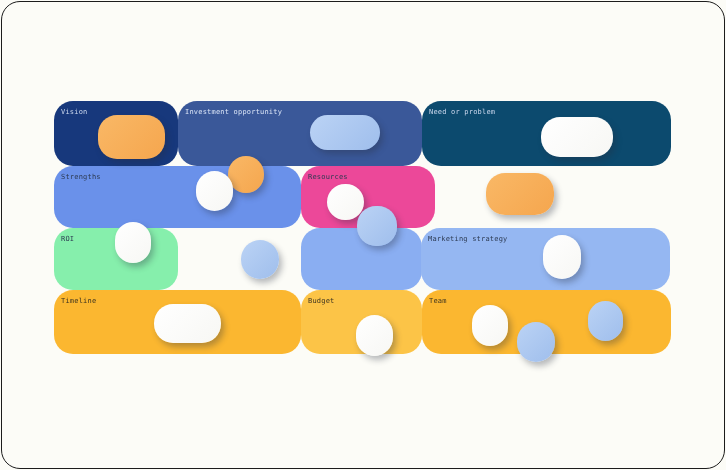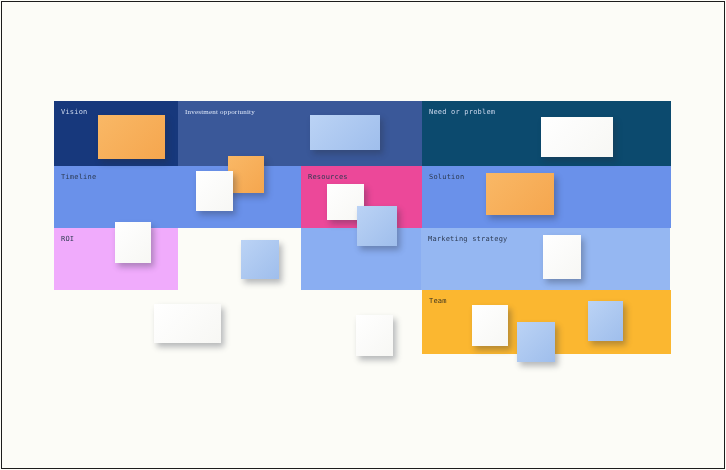--- a/index.html
+++ b/index.html
@@ -1,16 +1,16 @@
 <!DOCTYPE html>
 <html><head>
 <meta charset="utf-8">
 <title>Pitch Board Template</title>
 <style>
-  * { box-sizing: border-box; margin: 0; padding: 0; }
+  * { box-sizing: border-box; margin: 0; padding: 0; border-radius: 19px; }
 
   html, body {
     width: 726px;
     height: 470px;
     overflow: hidden;
   }
 
   body {
     background: #FCFCF7;
     font-family: "DejaVu Sans Mono", "Liberation Mono", monospace;
@@ -44,21 +44,21 @@
     left: 7px;
     top: 6px;
     font-size: 7px;
     line-height: 10px;
     letter-spacing: 0.2px;
     white-space: nowrap;
     z-index: 6;
   }
 
   .label-light { color: #ccd8ee; }
-  .label-mid   { color: #dce6f8; font-family: Liberation Serif, serif; }
+  .label-mid   { color: #dce6f8; }
   .label-dark  { color: #2c3a52; }
   .label-ink   { color: #3b3320; }
 
   
   .note {
     position: absolute;
     z-index: 8;
     box-shadow: 3px 4px 6px rgba(40,45,60,0.33);
   }
 
@@ -85,43 +85,46 @@
 
     <div class="zone" style="left:124px; top:0px; width:244px; height:65px; background:#3A5899;">
       <span class="zone-label label-mid">Investment opportunity</span>
     </div>
 
     <div class="zone" style="left:368px; top:0px; width:249px; height:65px; background:#0c4a6e;">
       <span class="zone-label label-light">Need or problem</span>
     </div>
 
     <div class="zone" style="left:0px; top:65px; width:247px; height:62px; background:#6A91EA;">
-      <span class="zone-label label-dark">Timeline</span>
+      <span class="zone-label label-dark">Strengths</span>
     </div>
 
     <div class="zone" style="left:247px; top:65px; width:134px; height:62px; background:#ec4899;">
       <span class="zone-label label-dark">Resources</span>
     </div>
 
-    <div class="zone" style="left:368px; top:65px; width:249px; height:62px; background:#6A91EA;">
-      <span class="zone-label label-dark">Solution</span>
-    </div>
 
-    <div class="zone" style="left:0px; top:127px; width:124px; height:62px; background:#f0abfc;">
+    <div class="zone" style="left:0px; top:127px; width:124px; height:62px; background:#86efac;">
       <span class="zone-label label-dark">ROI</span>
     </div>
 
 
     <div class="zone" style="left:247px; top:127px; width:121px; height:62px; background:#8AAEF2;"></div>
 
     <div class="zone" style="left:367px; top:127px; width:249px; height:62px; background:#95B7F2;">
       <span class="zone-label label-dark">Marketing strategy</span>
     </div>
 
+    <div class="zone" style="left:0px; top:189px; width:247px; height:64px; background:#FBB730;">
+      <span class="zone-label label-ink">Timeline</span>
+    </div>
 
+    <div class="zone" style="left:247px; top:189px; width:121px; height:64px; background:#FCC447;">
+      <span class="zone-label label-ink">Budget</span>
+    </div>
 
     <div class="zone" style="left:368px; top:189px; width:249px; height:64px; background:#FBB730;">
       <span class="zone-label label-ink">Team</span>
     </div>
 
     <div class="note note-orange" style="left:44px;  top:14px;  width:67px; height:44px;"></div>
     <div class="note note-blue" style="left:256px; top:14px;  width:70px; height:35px;"></div>
     <div class="note note-white" style="left:487px; top:16px;  width:72px; height:40px;"></div>
 
     <div class="note note-orange" style="left:174px; top:55px;  width:36px; height:37px;"></div>

